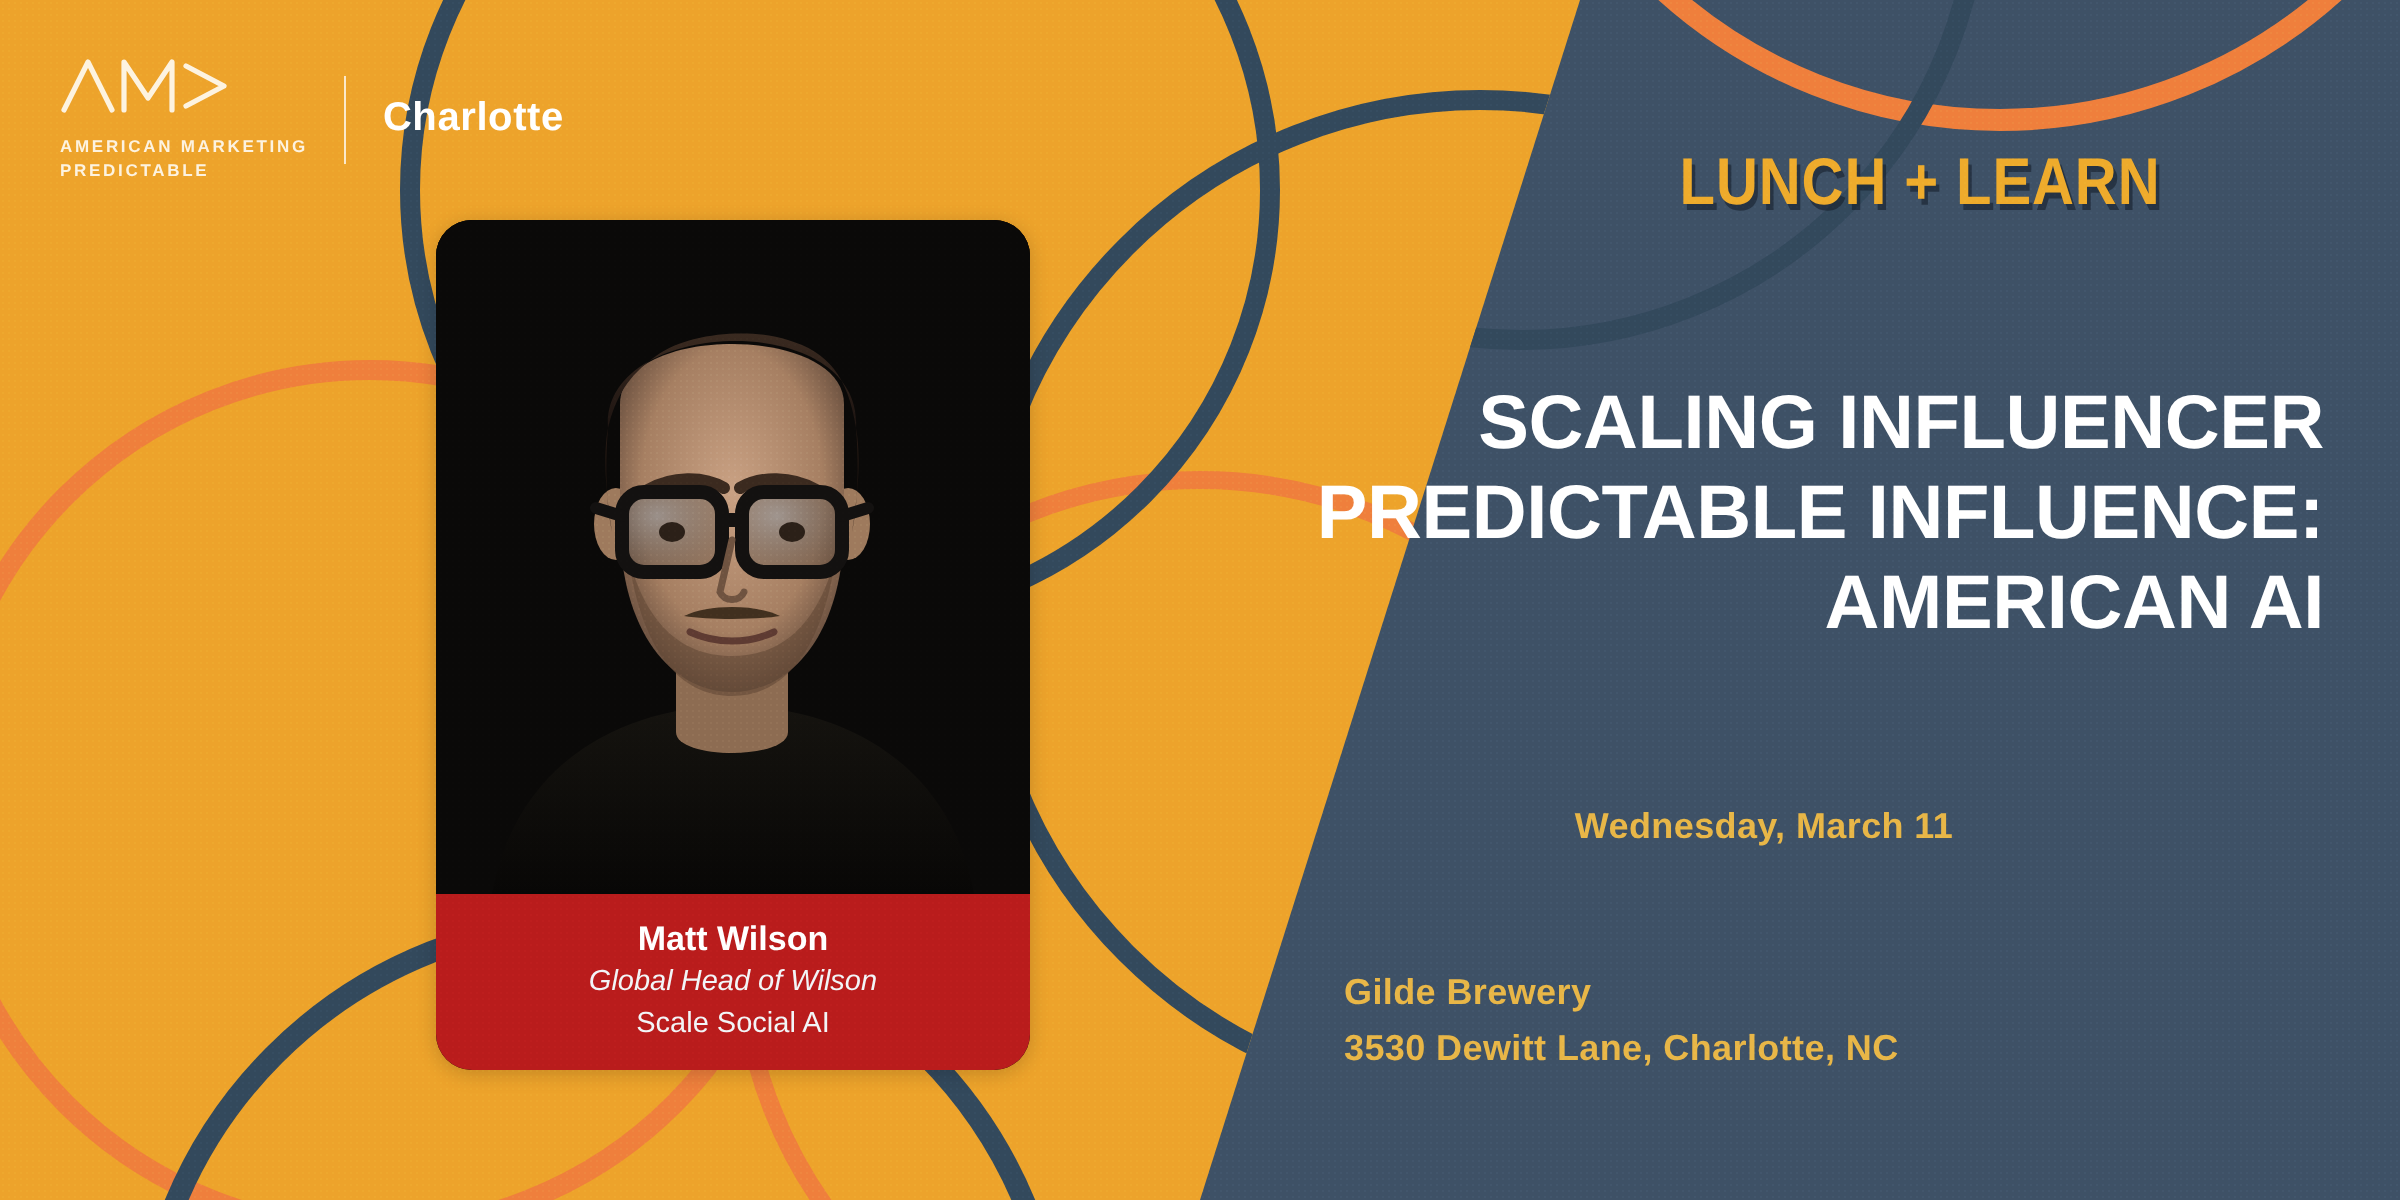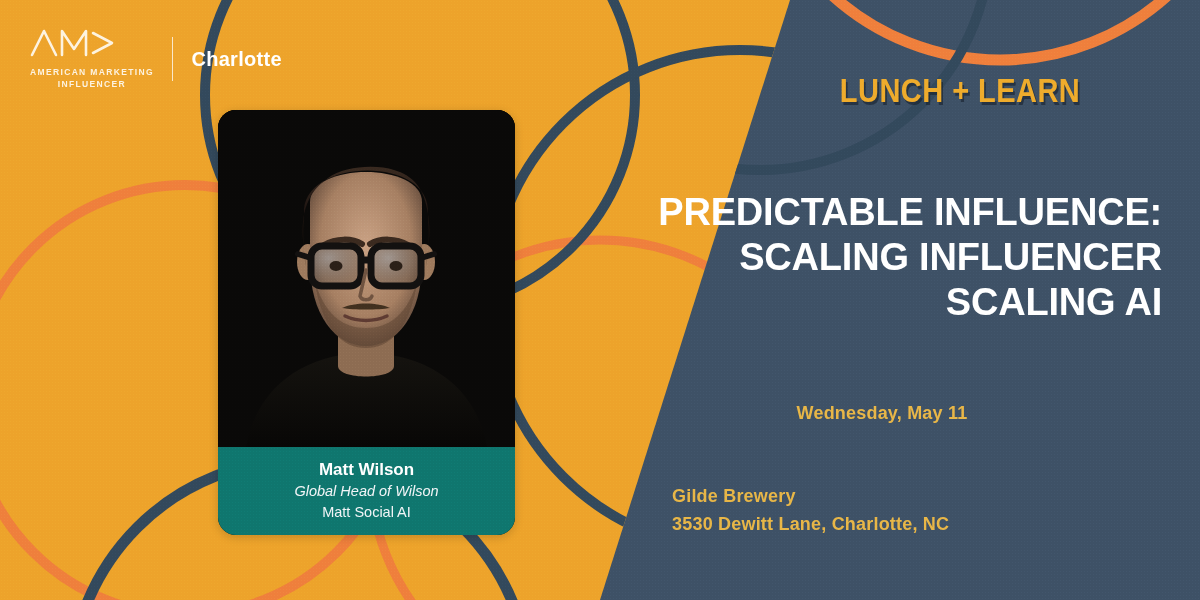--- a/index.html
+++ b/index.html
@@ -13,37 +13,37 @@
   
   .bg-yellow{position:absolute;inset:0;background:#eda32b;}
   svg.deco{position:absolute;inset:0;width:1200px;height:600px;}
 
   
   .logo-wrap{position:absolute;left:30px;top:28px;display:flex;align-items:center;gap:18px;}
   .ama-mark{display:flex;flex-direction:column;align-items:flex-start;}
   .ama-glyph{line-height:1;}
   .ama-sub{
     color:#fdf3e0;font-size:8.5px;letter-spacing:1.35px;font-weight:700;
-    line-height:1.45;margin-top:5px;text-align:center;
+    line-height:1.45;margin-top:5px;text-align:left;
   }
   .logo-div{width:1.5px;height:44px;background:rgba(255,255,255,.75);}
   .chapter{
     color:#ffffff;font-size:20px;font-weight:700;letter-spacing:.3px;
   }
 
   
   .card{
     position:absolute;left:218px;top:110px;width:297px;height:425px;
     border-radius:18px;overflow:hidden;background:#090807;
     box-shadow:0 2px 10px rgba(0,0,0,.18);
   }
   .photo{position:absolute;left:0;top:0;width:297px;height:337px;overflow:hidden;background:#0a0908;}
   .nameplate{
     position:absolute;left:0;top:337px;width:297px;height:88px;
-    background:#0f766e;display:flex;flex-direction:column;
+    background:#b91c1c;display:flex;flex-direction:column;
     align-items:center;justify-content:center;gap:2px;
   }
   .sp-name{color:#ffffff;font-size:17px;font-weight:700;line-height:1.2;}
   .sp-role{color:#f2f5f7;font-size:14.5px;font-style:italic;line-height:1.3;}
   .sp-org{color:#f2f5f7;font-size:14.5px;line-height:1.3;}
 
   
   .kicker{
     position:absolute;right:120px;top:72px;
     color:#eeab2c;font-size:33px;font-weight:700;
@@ -115,21 +115,21 @@
 
           <path d="M2 27 L14 3 L26 27" fill="none" stroke="#fdf3e0" stroke-width="2.6" stroke-linecap="round" stroke-linejoin="round"></path>
 
           <path d="M32 27 L32 3 L44 21 L56 3 L56 27" fill="none" stroke="#fdf3e0" stroke-width="2.6" stroke-linecap="round" stroke-linejoin="round"></path>
 
           <path d="M63 5 L82 15 L63 25" fill="none" stroke="#fdf3e0" stroke-width="2.6" stroke-linecap="round" stroke-linejoin="round"></path>
         </svg>
       </div>
       <div class="ama-sub">
         <div>AMERICAN MARKETING</div>
-        <div>INFLUENCER</div>
+        <div>PREDICTABLE</div>
       </div>
     </div>
     <div class="logo-div"></div>
     <div class="chapter">Charlotte</div>
   </div>
 
   <div class="card">
     <div class="photo">
       <svg width="297" height="337" viewBox="0 0 297 337" aria-hidden="true">
         <defs>
@@ -190,34 +190,34 @@
         <path d="M124 198 C136 192 160 192 172 198 C160 200 136 200 124 198 Z" fill="#41301f"></path>
 
         <path d="M127 206 C140 212 156 212 169 206" stroke="#5e3b32" stroke-width="3.5" fill="none" stroke-linecap="round"></path>
 
         <rect width="297" height="337" fill="url(#lens)" opacity="0"></rect>
       </svg>
     </div>
     <div class="nameplate">
       <div class="sp-name">Matt Wilson</div>
       <div class="sp-role">Global Head of Wilson</div>
-      <div class="sp-org">Matt Social AI</div>
+      <div class="sp-org">Scale Social AI</div>
     </div>
   </div>
 
   <div class="kicker">LUNCH + LEARN</div>
 
   <div class="title">
+    <div>SCALING INFLUENCER</div>
     <div>PREDICTABLE INFLUENCE:</div>
-    <div>SCALING INFLUENCER</div>
-    <div>SCALING AI</div>
+    <div>AMERICAN AI</div>
   </div>
 
   <div class="when">
-    <div>Wednesday, May 11</div>
+    <div>Wednesday, March 11</div>
   </div>
 
   <div class="where">
     <div>Gilde Brewery</div>
     <div>3530 Dewitt Lane, Charlotte, NC</div>
   </div>
 
   <div class="grain"></div>
 </div>
 

